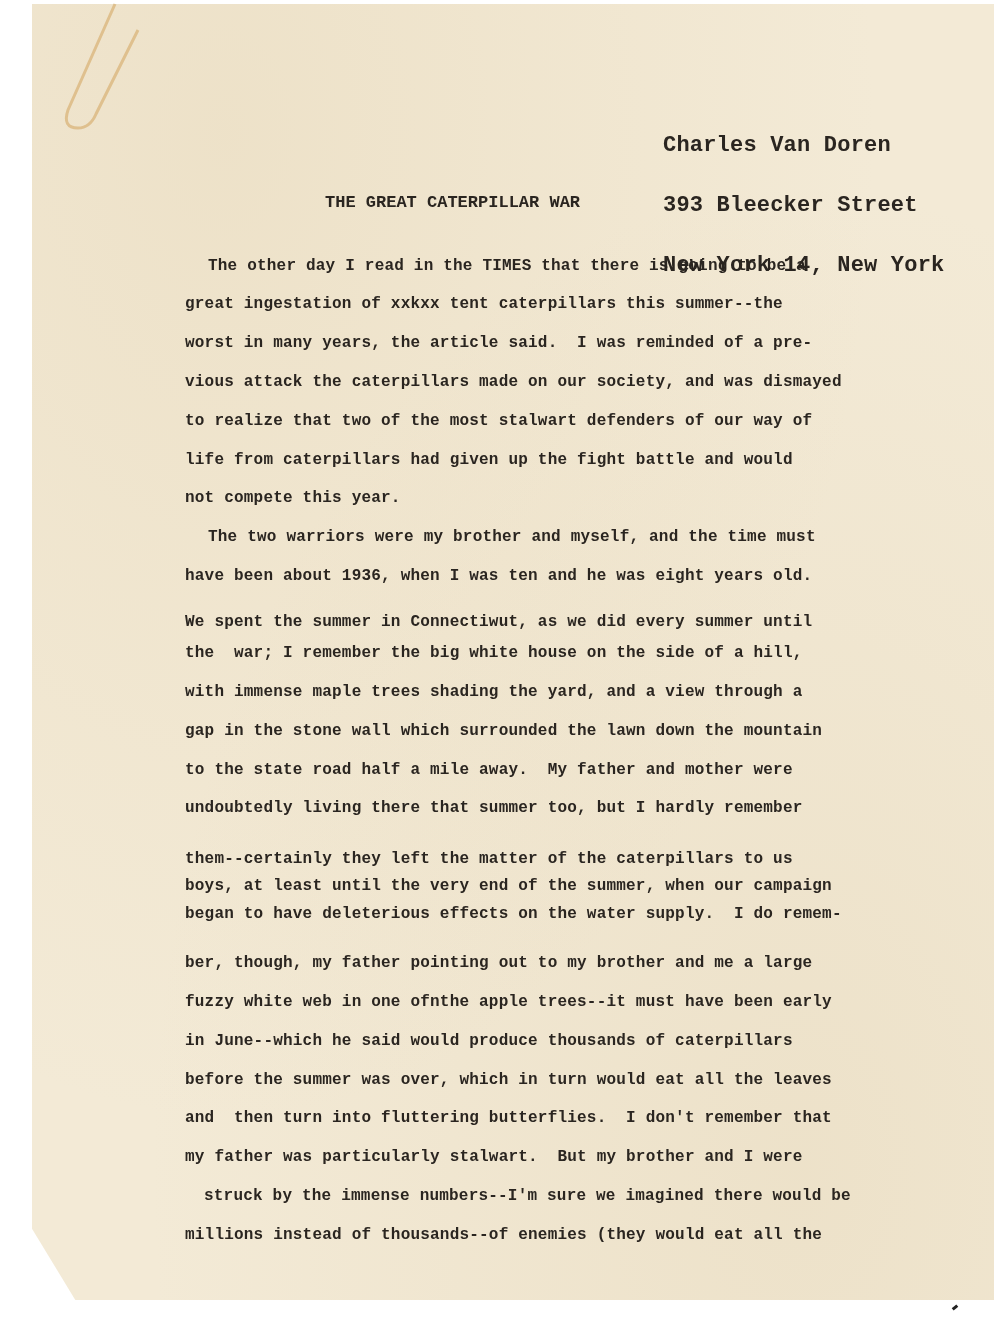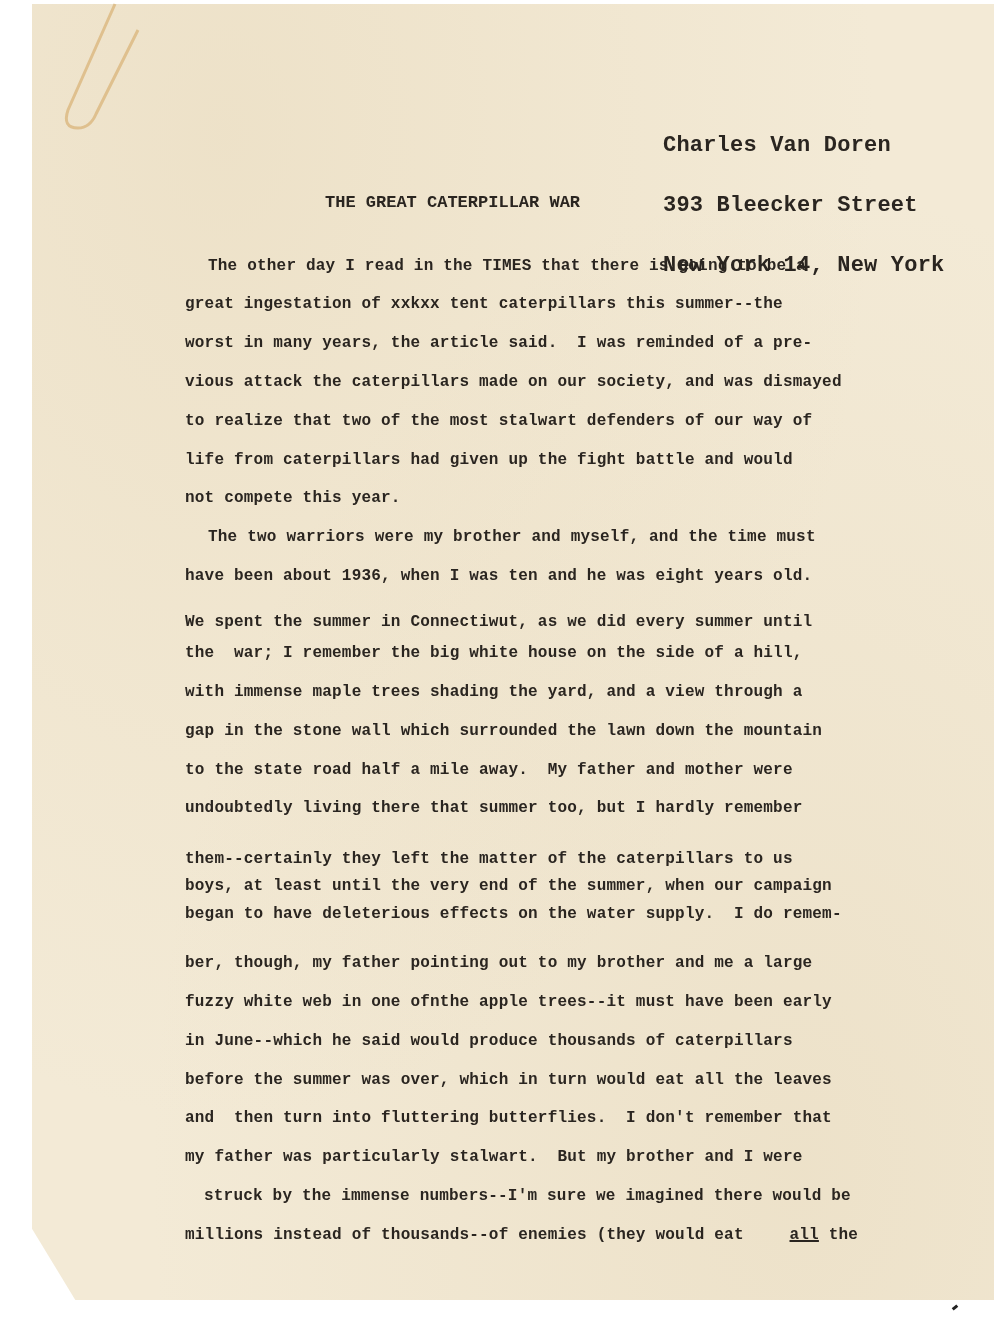--- a/index.html
+++ b/index.html
@@ -51,23 +51,21 @@
       top: 193px;
       font-size: 17px;
       line-height: 20px;
       letter-spacing: 0px;
     }
     .body-line {
       font-size: 16px;
       line-height: 20px;
     }
     .u {
-      text-decoration: underline;
       text-decoration-thickness: 2px;
-      margin-left: 36px;
     }
     .mark {
       position: absolute;
       left: 952px;
       top: 1306px;
       width: 6px;
       height: 3px;
       background: #222;
       transform: rotate(-40deg);
     }

